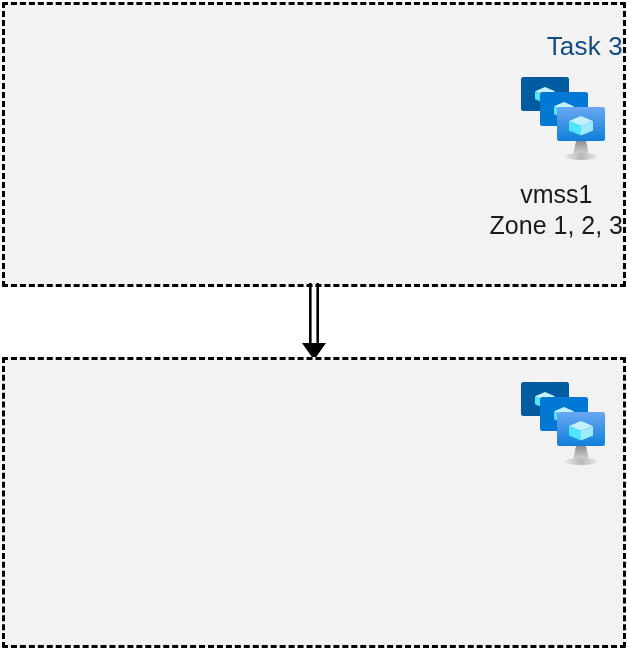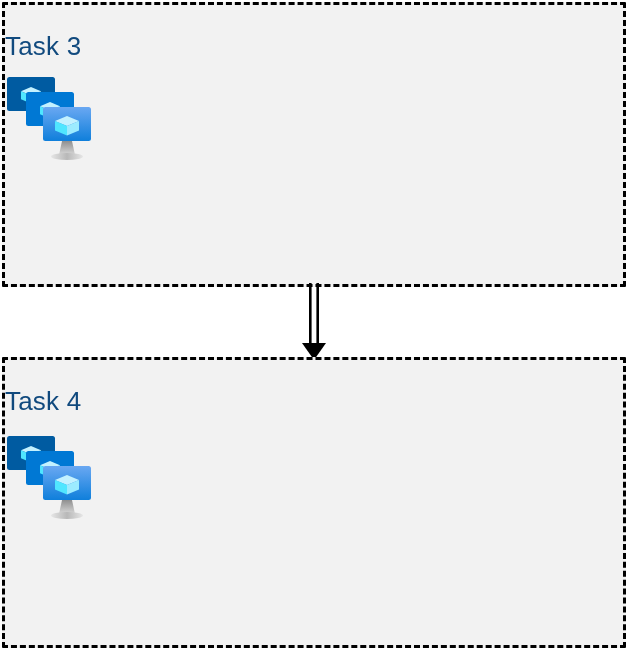--- a/index.html
+++ b/index.html
@@ -43,21 +43,21 @@
     top: 357px;
     width: 624px;
     height: 291px;
   }
 
   .box-inner {
     position: absolute;
     left: 0; right: 0; top: 0; bottom: 0;
     display: flex;
     flex-direction: column;
-    align-items: flex-start;
+    align-items: flex-end;
   }
 
   .task-title {
     color: #114a7e;
     font-size: 26px;
     line-height: 1;
     letter-spacing: 0.2px;
     font-weight: 400;
     white-space: nowrap;
   }
@@ -147,37 +147,38 @@
 
           <rect x="38" y="32" width="48" height="34" rx="2.5" fill="url(#g_front3)"></rect>
           <g>
             <path d="M62 41 L74 46 L62 51 L50 46 Z" fill="#c3f1ff"></path>
             <path d="M50 46 L62 51 L62 60.5 L50 55.5 Z" fill="#50e6ff"></path>
             <path d="M74 46 L62 51 L62 60.5 L74 55.5 Z" fill="#9cebff"></path>
           </g>
         </svg>
       </div>
 
+      <div class="caption">vmss1
+Zone 1, 2, 3</div>
     </div>
   </div>
 
   <div id="connector">
     <svg viewBox="0 0 36 78" xmlns="http://www.w3.org/2000/svg" aria-hidden="true">
 
       <rect x="13" y="0" width="2.6" height="62" fill="#000000"></rect>
       <rect x="20.4" y="0" width="2.6" height="62" fill="#000000"></rect>
 
       <path d="M6 60 L30 60 L18 77 Z" fill="#000000"></path>
     </svg>
   </div>
 
   <div class="task-box" id="box-task4">
     <div class="box-inner">
 
-      <div class="task-title">Task 4</div>
 
       <div class="vmss-icon">
         <svg viewBox="0 0 104 92" xmlns="http://www.w3.org/2000/svg" aria-hidden="true">
           <defs>
             <linearGradient id="g_front4" x1="0" y1="0" x2="0" y2="1">
               <stop offset="0" stop-color="#6aa8f2"></stop>
               <stop offset="1" stop-color="#0f7fdb"></stop>
             </linearGradient>
             <linearGradient id="g_stand4" x1="0" y1="0" x2="0" y2="1">
               <stop offset="0" stop-color="#8f8f8f"></stop>

